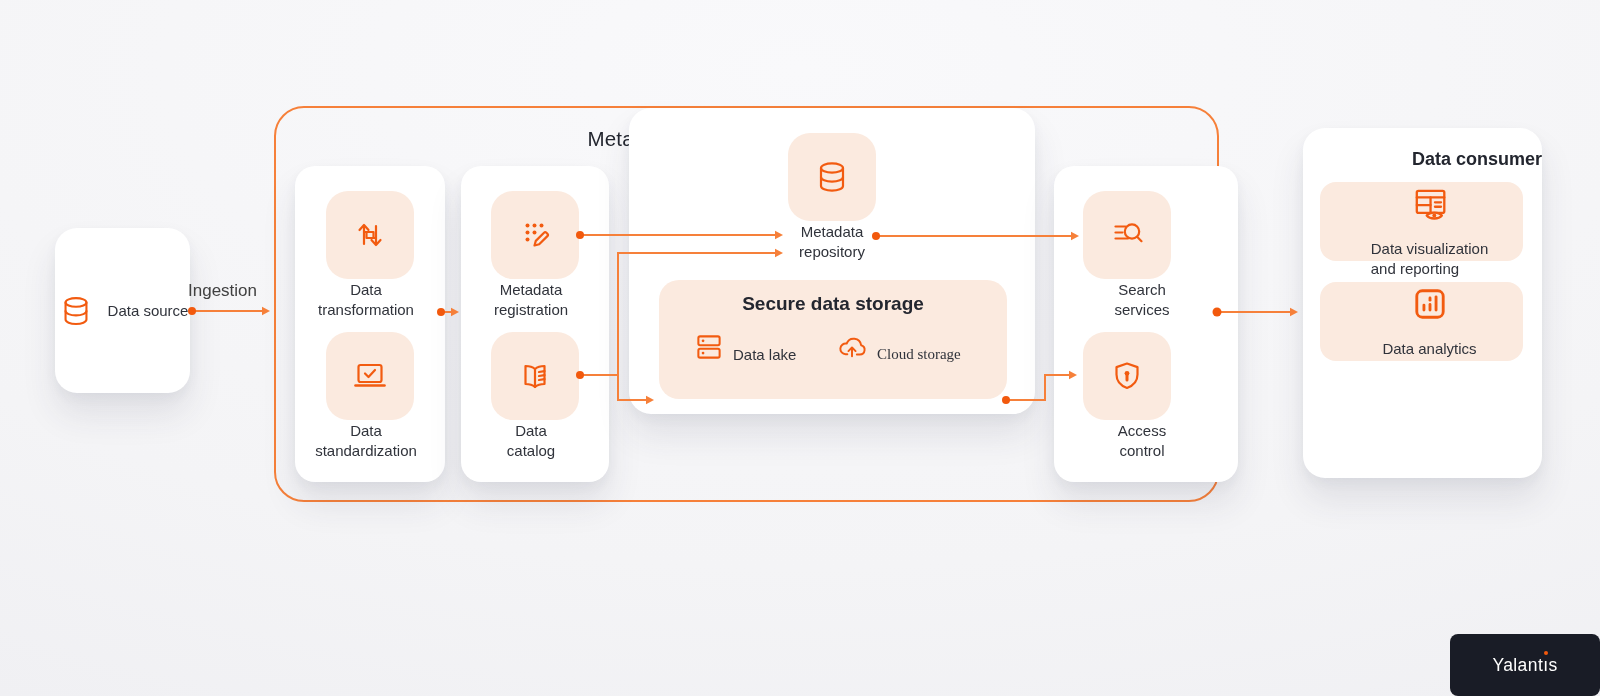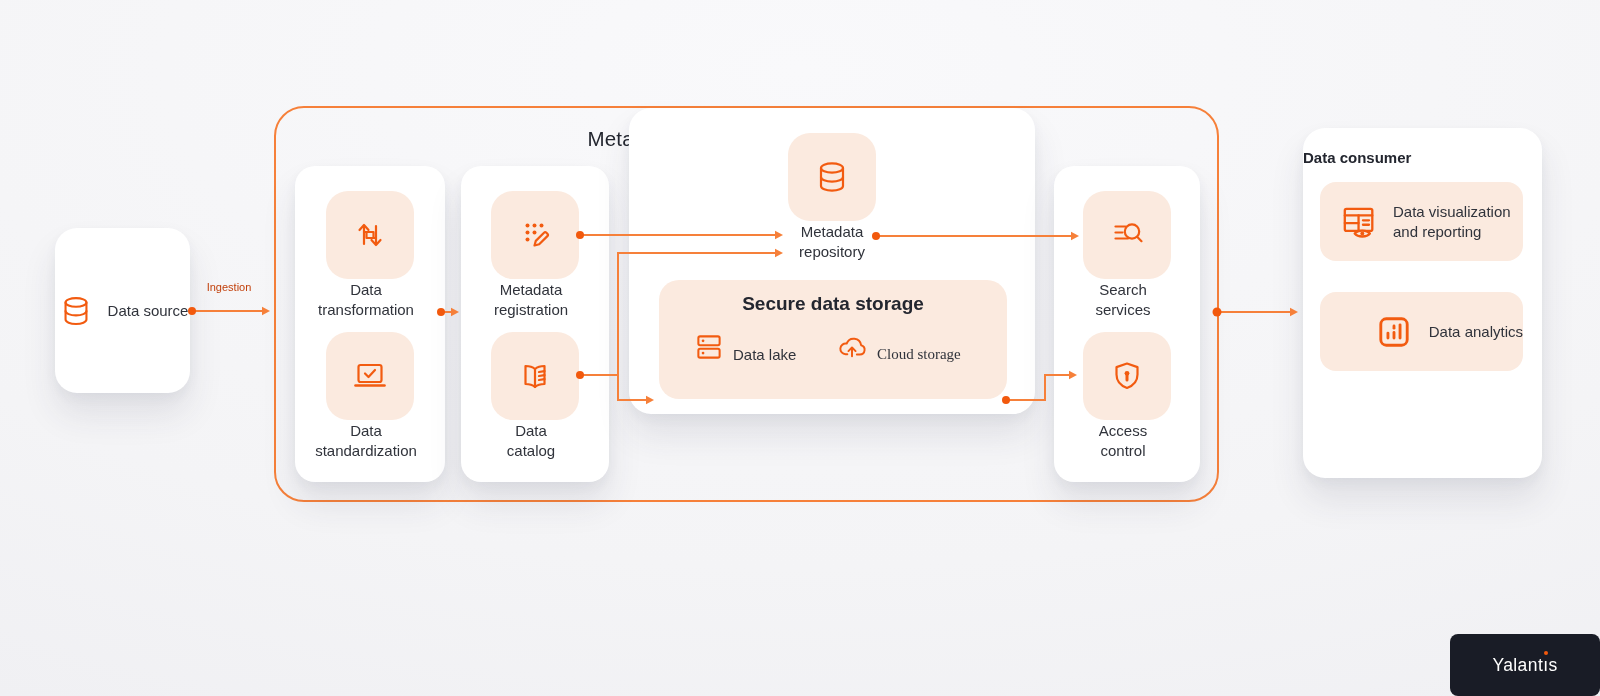--- a/index.html
+++ b/index.html
@@ -22,73 +22,74 @@
     border:2px solid #F6803A;border-radius:30px;background:transparent;
   }
   .framework-title{
     position:absolute;left:0;right:0;top:19px;text-align:center;
     font-size:20.5px;font-weight:500;color:#23262F;letter-spacing:.2px;
   }
   .col{position:absolute;top:58px;height:316px;border-radius:20px;}
   .col1{left:19px;width:150px;}
   .col2{left:185px;width:148px;}
   .central{left:353px;width:406px;height:306px;}
-  .col4{left:778px;width:146px;}
+  .col4{left:778px;width:172px;padding-left:12px;}
   .tile{
     position:absolute;width:88px;height:88px;border-radius:22px;background:#FBEADF;
     display:flex;align-items:center;justify-content:center;
   }
   .tile.t1{top:25px;}
   .tile.t2{top:166px;}
   .node-label{
     position:absolute;left:0;right:8px;text-align:center;
     font-size:15px;line-height:19.5px;color:#30333B;white-space:pre-line;
   }
   .node-label.l1{top:114px;}
   .node-label.l2{top:255px;}
   
   .source-card{left:55px;top:228px;width:135px;height:165px;display:flex;flex-direction:row;
     align-items:center;justify-content:center;gap:13px;}
   .source-label{font-size:15px;color:#30333B;}
   .ingestion-label{
-    position:absolute;left:188px;top:281px;width:82px;text-align:center;
-    font-size:11px;color:#c2410c;
+    position:absolute;left:188px;top:281px;width:82px;text-align:left;
+    font-size:17px;color:#404040;
   }
   
   .storage-panel{
     position:absolute;left:30px;top:172px;width:348px;height:119px;
     background:#FBEADF;border-radius:20px;
   }
   .storage-title{
     position:absolute;left:0;right:0;top:13px;text-align:center;
     font-size:19px;font-weight:700;color:#23262F;
   }
   .storage-item{
     position:absolute;top:50px;width:140px;display:flex;flex-direction:row;
     align-items:flex-end;gap:7px;
   }
   .storage-item .node-label{position:static;}
   .storage-item.s1{left:33px;}
   .storage-item.s2{left:175px;font-family:Liberation Serif, serif;}
   
   .consumer-card{left:1303px;top:128px;width:239px;height:350px;}
   .consumer-title{
-    position:absolute;left:0;right:0;top:21px;text-align:left;
-    font-size:15px;font-weight:700;color:#23262F;
+    position:absolute;left:0;right:0;top:21px;text-align:right;
+    font-size:18px;font-weight:700;color:#23262F;
   }
   .consumer-row{
     position:absolute;left:17px;width:203px;height:79px;border-radius:16px;
     background:#FBEADF;display:flex;align-items:center;gap:13px;padding-left:16px;
     box-sizing:border-box;
+    flex-direction:column;
   }
   .consumer-row .row-label{
     font-size:15px;line-height:19.5px;color:#30333B;white-space:pre-line;
   }
   .consumer-row.r1{top:54px;}
-  .consumer-row.r2{top:164px;justify-content:flex-end;}
+  .consumer-row.r2{top:154px;}
   .consumer-row.r3{top:253px;}
   
   .brand{
     position:absolute;left:1450px;top:634px;width:150px;height:62px;background:#191C26;
     display:flex;align-items:center;justify-content:center;border-radius:8px;
   }
   .brand-name{color:#ffffff;font-size:17.5px;letter-spacing:.4px;}
   .logo-i{position:relative;display:inline-block;}
   .logo-i::after{
     content:"";position:absolute;left:50%;transform:translateX(-50%);top:-3.5px;

